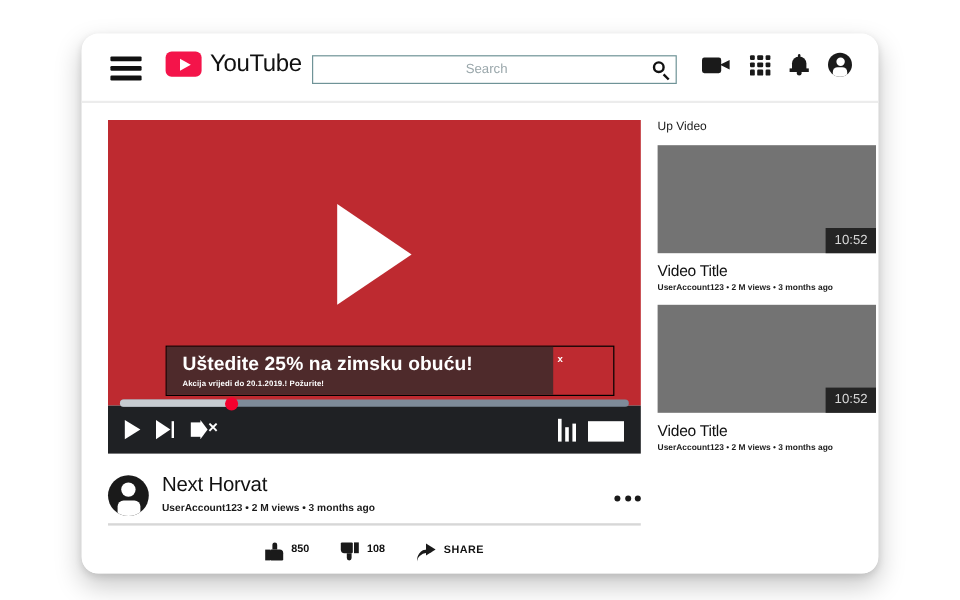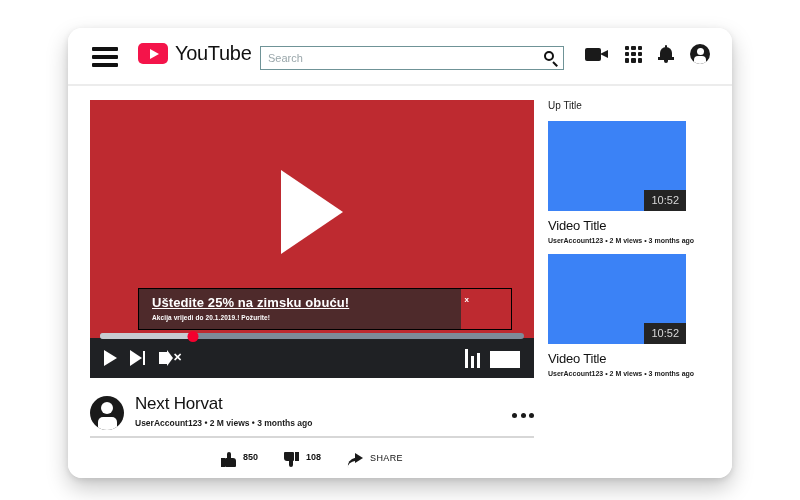--- a/index.html
+++ b/index.html
@@ -24,20 +24,21 @@
   }
 
   
   .header {
     position: relative;
     height: 58px;
     background: #ffffff;
     border-bottom: 2px solid #ececec;
     display: flex;
     align-items: center;
+    text-align: center;
   }
 
   .hamburger {
     position: absolute; left: 24px; top: 19px;
     width: 26px; height: 20px;
     display: flex; flex-direction: column; justify-content: space-between;
     cursor: pointer;
   }
   .hamburger span { display: block; height: 4px; background: #111; border-radius: 1px; }
 
@@ -132,21 +133,21 @@
     width: 374px; height: 42px;
     border: 1.5px solid #000;
     background: transparent;
   }
   .ad-panel {
     position: absolute; left: 0; top: 0;
     width: 322px; height: 100%;
     background: #4e2a2b;
     padding: 6px 0 0 13px;
   }
-  .ad-title { color: #ffffff; font-size: 13px; font-weight: bold; letter-spacing: 0.1px; text-decoration: underline; }
+  .ad-title { color: #ffffff; font-size: 16px; font-weight: bold; letter-spacing: 0.1px; }
   .ad-sub { color: #ffffff; font-size: 6.5px; font-weight: bold; margin-top: 4px; letter-spacing: 0.1px; }
   .ad-close {
     position: absolute; right: 42px; top: 6px;
     color: #ffffff; font-size: 8px; font-weight: bold;
     cursor: pointer;
   }
 
   
   .controls { position: relative; width: 444px; height: 40px; background: #1f2124; }
   .progress {
@@ -197,41 +198,41 @@
   .vinfo-meta { font-size: 8.5px; color: #1b1b1b; font-weight: bold; margin-top: 4px; }
   .dots { display: flex; gap: 3.5px; align-self: center; margin-top: 6px; cursor: pointer; }
   .dots i { width: 5px; height: 5px; border-radius: 50%; background: #1a1a1a; display: block; }
 
   .divider { margin-top: 6px; height: 2px; background: #d7d7d7; width: 444px; }
 
   
   .actions { margin-top: 14px; display: flex; justify-content: center; align-items: center; gap: 26px; }
   .act { display: flex; align-items: flex-start; gap: 7px; cursor: pointer; }
   .act-count { font-size: 9px; color: #111; font-weight: bold; }
-  .act-label { font-size: 9px; color: #111; font-weight: normal; letter-spacing: 0.4px; }
+  .act-label { font-size: 9px; color: #111; font-weight: bold; letter-spacing: 0.4px; }
 
   .thumb-up { position: relative; width: 15px; height: 15px; }
   .thumb-up .pad { position: absolute; left: 0; bottom: 0; width: 4px; height: 9px; background: #1a1a1a; }
   .thumb-up .hand { position: absolute; left: 4.5px; bottom: 0; width: 10.5px; height: 9px; background: #1a1a1a; border-radius: 1px 3px 1px 1px; }
   .thumb-up .tip { position: absolute; left: 6px; top: 0px; width: 4px; height: 6px; background: #1a1a1a; border-radius: 2px 2px 0 0; }
 
   .thumb-down { position: relative; width: 15px; height: 15px; transform: scaleY(-1); }
   .thumb-down .pad { position: absolute; right: 0; bottom: 0; width: 4px; height: 9px; background: #1a1a1a; }
   .thumb-down .hand { position: absolute; right: 4.5px; bottom: 0; width: 10.5px; height: 9px; background: #1a1a1a; border-radius: 3px 1px 1px 1px; }
   .thumb-down .tip { position: absolute; right: 6px; top: 0px; width: 4px; height: 6px; background: #1a1a1a; border-radius: 2px 2px 0 0; }
 
   .share-ico { position: relative; width: 16px; height: 14px; }
   .share-ico .arc { position: absolute; left: 0; bottom: 0px; width: 13px; height: 9px; border-top: 3px solid #1a1a1a; border-right: 0; border-radius: 9px 0 0 0; transform: rotate(-8deg); }
   .share-ico .head2 { position: absolute; right: 0px; top: 0px; width: 0; height: 0; border-left: 8px solid #1a1a1a; border-top: 5px solid transparent; border-bottom: 5px solid transparent; }
 
   
   .sidebar { width: 162px; }
   .upnext-label { font-size: 10px; color: #1b1b1b; margin-bottom: 10px; }
   .side-item { margin-bottom: 10px; cursor: pointer; }
-  .side-thumb { position: relative; width: 138px; height: 90px; background: #3b82f6; text-align: right; }
+  .side-thumb { position: relative; width: 182px; height: 90px; background: #737373; text-align: right; }
   .dur {
     position: absolute; right: 0; bottom: 0;
     background: #242424; color: #d8d8d8;
     font-size: 11px; padding: 4px 7px 5px 7px;
   }
   .side-title { font-size: 13px; color: #111; margin-top: 7px; letter-spacing: -0.2px; }
   .side-meta { font-size: 7px; color: #1b1b1b; font-weight: bold; margin-top: 4px; }
 </style>
 </head>
 <body>
@@ -385,21 +386,21 @@
             <div class="share-ico">
               <div class="arc"></div>
               <div class="head2"></div>
             </div>
             <div class="act-label">SHARE</div>
           </div>
         </div>
       </div>
 
       <div class="sidebar">
-        <div class="upnext-label">Up Title</div>
+        <div class="upnext-label">Up Video</div>
 
         <div class="side-item">
           <div class="side-thumb">
             <div class="dur">10:52</div>
           </div>
           <div class="side-title">Video Title</div>
           <div class="side-meta">UserAccount123 • 2 M views • 3 months ago</div>
         </div>
 
         <div class="side-item">

